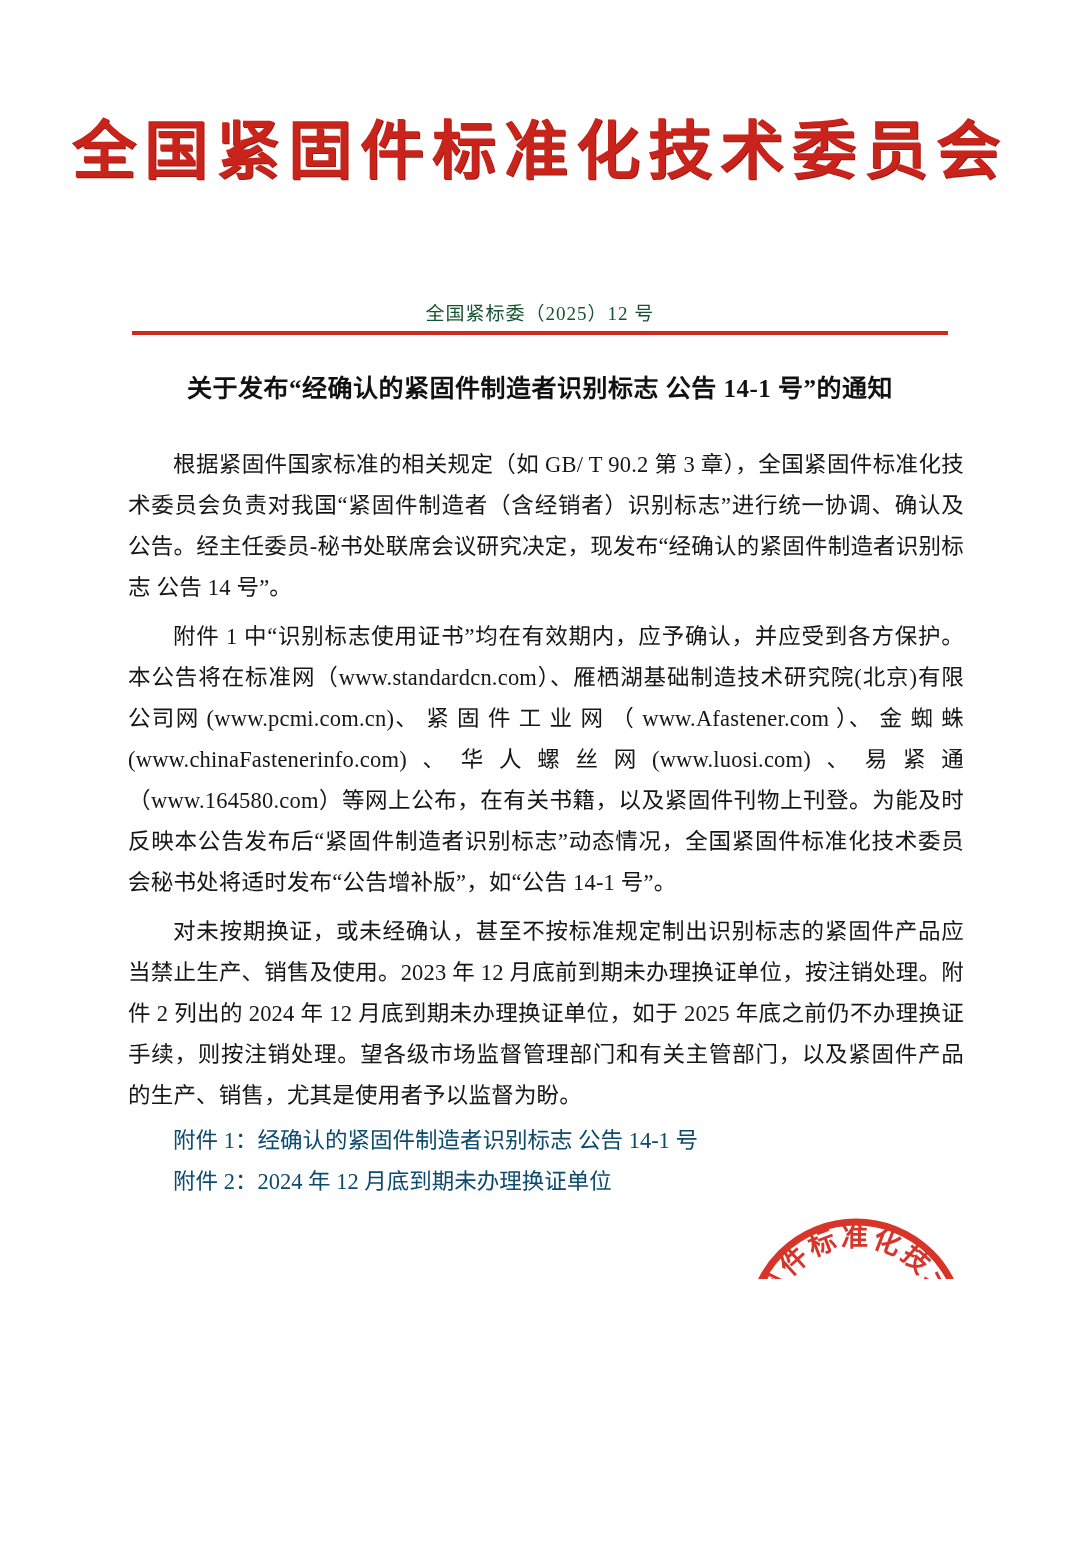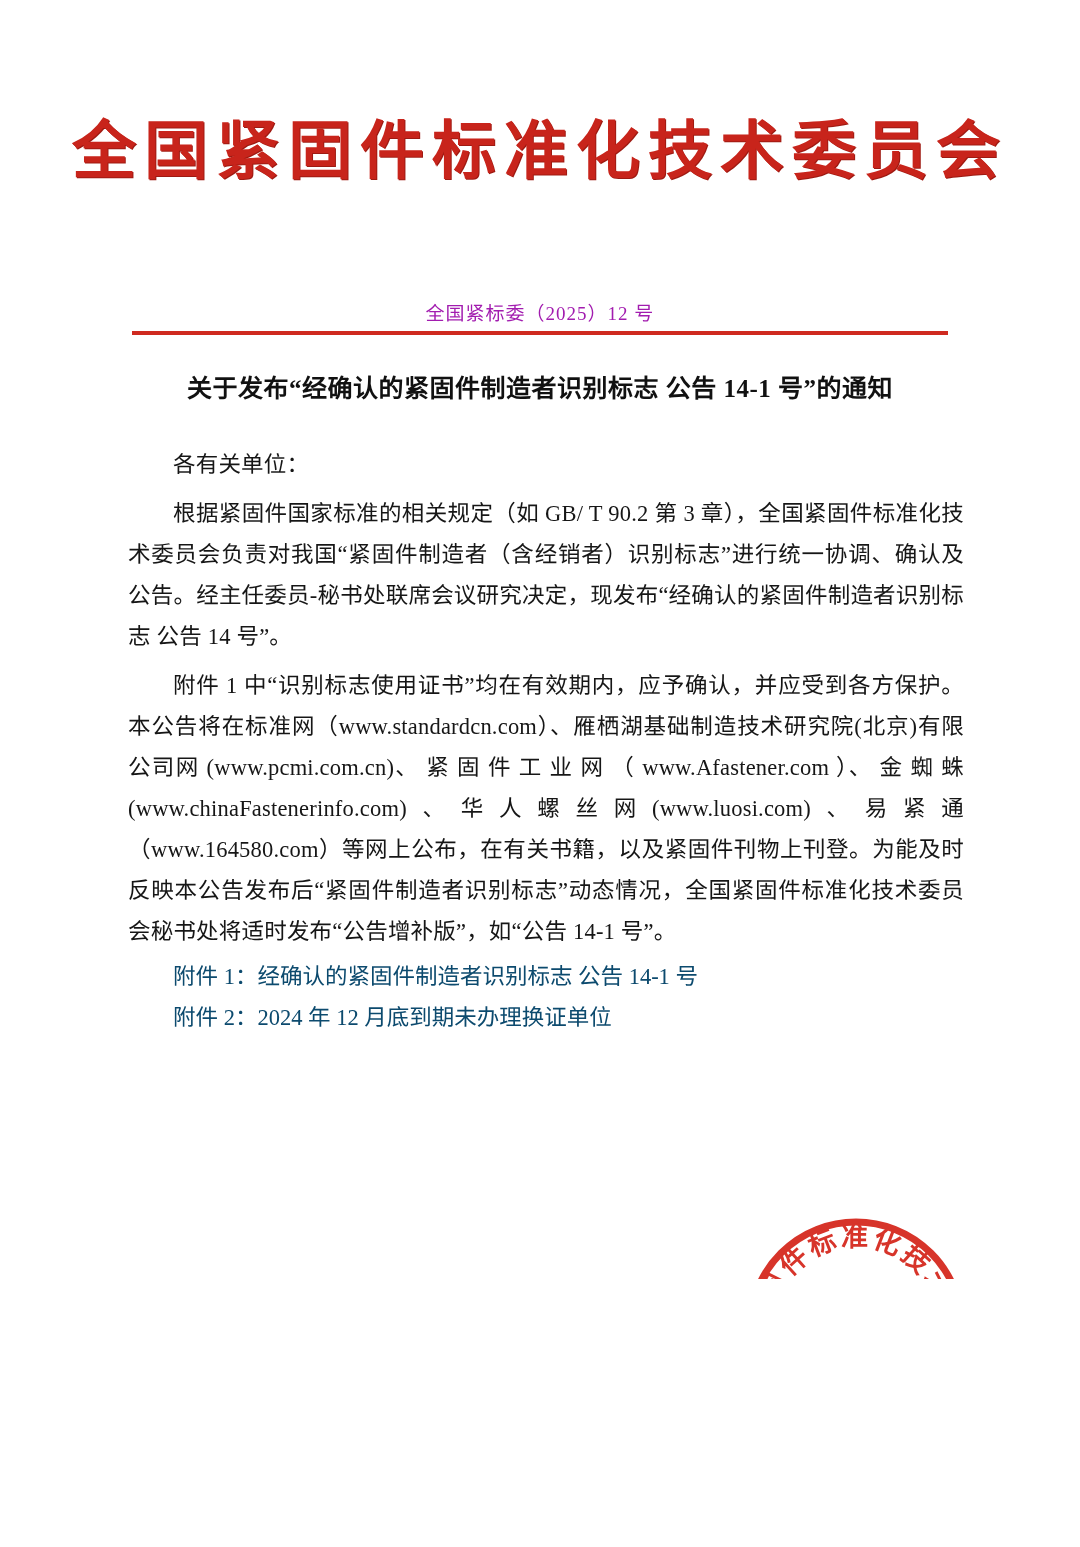--- a/index.html
+++ b/index.html
@@ -42,21 +42,21 @@
 
   
   .doc-number {
     position: absolute;
     left: 0;
     top: 298px;
     width: 1080px;
     text-align: center;
     font-size: 19px;
     letter-spacing: 1px;
-    color: #a21caf;
+    color: #14532d;
   }
 
   
   .red-rule {
     position: absolute;
     left: 132px;
     top: 331px;
     width: 816px;
     height: 4px;
     background: #cf2a20;
@@ -165,26 +165,26 @@
   </div>
 
   <div class="doc-number">全国紧标委（2025）12 号</div>
 
   <div class="red-rule"></div>
 
   <div class="doc-title">关于发布“经确认的紧固件制造者识别标志 公告 14-1 号”的通知</div>
 
   <div class="body-wrap">
 
-    <p class="para salutation">各有关单位：</p>
 
     <p class="para indent">根据紧固件国家标准的相关规定（如 GB/ T 90.2 第 3 章），全国紧固件标准化技术委员会负责对我国“紧固件制造者（含经销者）识别标志”进行统一协调、确认及公告。经主任委员-秘书处联席会议研究决定，现发布“经确认的紧固件制造者识别标志 公告 14 号”。</p>
 
     <p class="para indent">附件 1 中“识别标志使用证书”均在有效期内，应予确认，并应受到各方保护。本公告将在标准网（www.standardcn.com）、雁栖湖基础制造技术研究院(北京)有限公司网 (www.pcmi.com.cn)、 紧 固 件 工 业 网 （ www.Afastener.com ）、 金 蜘 蛛 (www.chinaFastenerinfo.com)、华人螺丝网(www.luosi.com)、易紧通（www.164580.com）等网上公布，在有关书籍，以及紧固件刊物上刊登。为能及时反映本公告发布后“紧固件制造者识别标志”动态情况，全国紧固件标准化技术委员会秘书处将适时发布“公告增补版”，如“公告 14-1 号”。</p>
 
+    <p class="para indent">对未按期换证，或未经确认，甚至不按标准规定制出识别标志的紧固件产品应当禁止生产、销售及使用。2023 年 12 月底前到期未办理换证单位，按注销处理。附件 2 列出的 2024 年 12 月底到期未办理换证单位，如于 2025 年底之前仍不办理换证手续，则按注销处理。望各级市场监督管理部门和有关主管部门，以及紧固件产品的生产、销售，尤其是使用者予以监督为盼。</p>
 
     <div class="attach-list">
       <p class="attach-line">附件 1：经确认的紧固件制造者识别标志 公告 14-1 号</p>
       <p class="attach-line">附件 2：2024 年 12 月底到期未办理换证单位</p>
     </div>
   </div>
 
   <div class="signature-block">
     <div class="seal">
       <svg viewBox="0 0 228 228" xmlns="http://www.w3.org/2000/svg">

